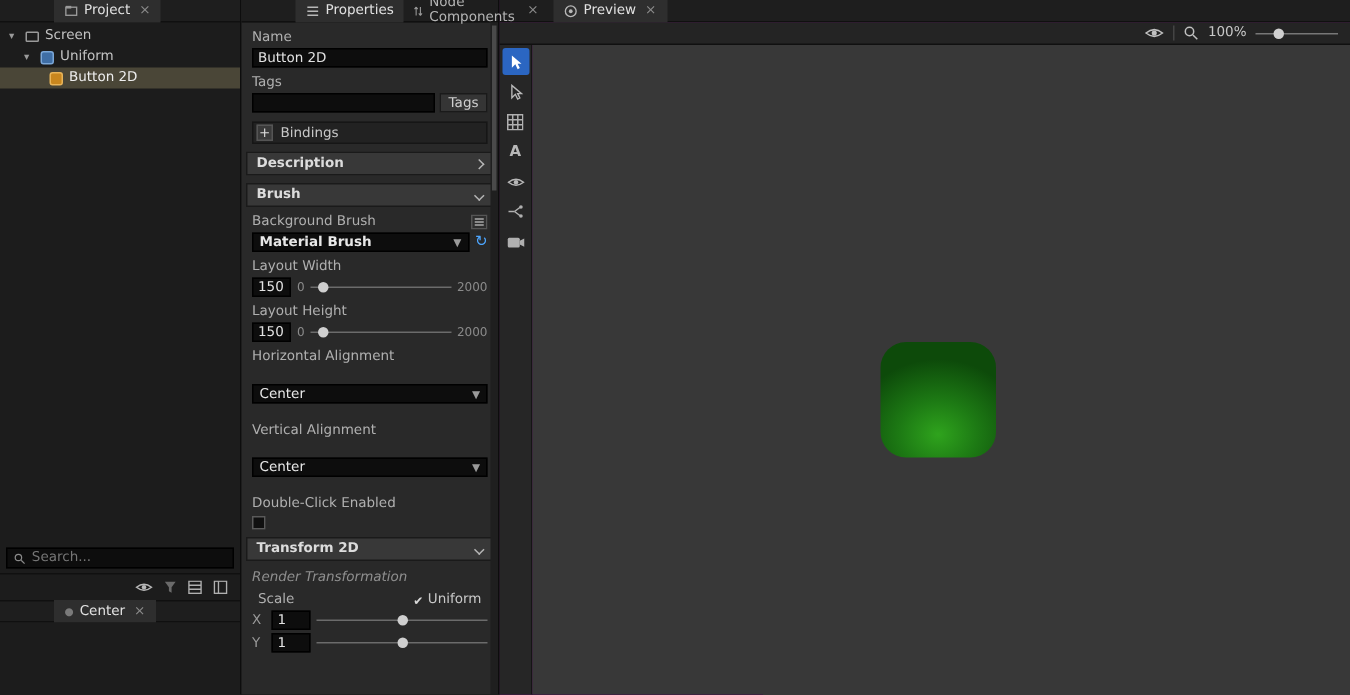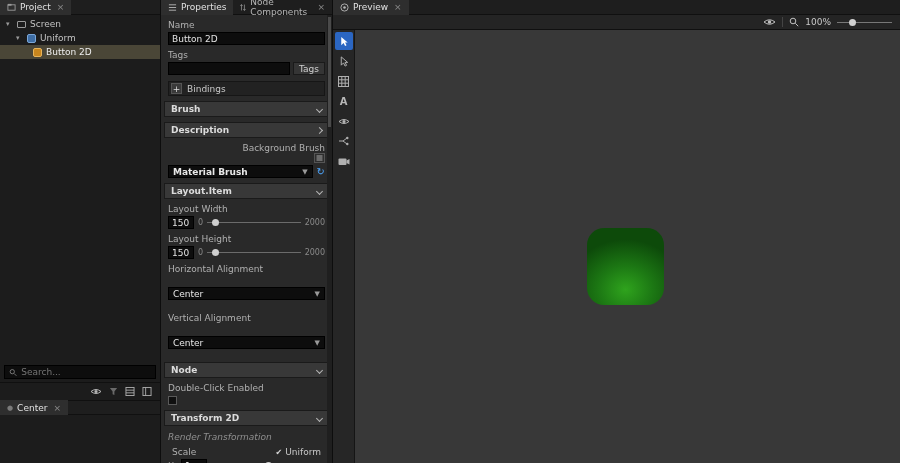--- a/index.html
+++ b/index.html
@@ -2,21 +2,21 @@
 <html><head>
 <meta charset="utf-8">
 <style>
   * { margin:0; padding:0; box-sizing:border-box; }
   html,body { width:900px; height:463px; overflow:hidden; background:#141414;
     font-family:"DejaVu Sans","Liberation Sans",sans-serif; font-size:9px; color:#c8c8c8; }
   .app { position:relative; width:900px; height:463px; display:flex; }
 
   
   .tabbar { display:flex; align-items:center; background:#1e1e1e; height:15px;
-    border-bottom:1px solid #101010; flex:none; }
+    border-bottom:1px solid #101010; flex:none;padding-left:36px; }
   .tab { display:flex; align-items:center; gap:4px; padding:0 7px; height:15px; color:#b5b5b5; }
   .tab.active { background:#2e2e2e; color:#e2e2e2; }
   .tab .close { color:#8a8a8a; font-size:9px; margin-left:2px; }
   .chev { width:5px; height:5px; border-right:1px solid #b5b5b5; border-bottom:1px solid #b5b5b5;
     transform:rotate(45deg); flex:none; }
   .chev.right { transform:rotate(-45deg); }
   .tb { background:#0d0d0d; border:1px solid #000; color:#e3e3e3; height:13px;
     font:inherit; padding:0 3px; width:100%; outline:none; }
   .lbl { color:#b0b0b0; margin:5px 7px 2px; }
   .sublbl { color:#8f8f8f; margin:6px 7px 2px;font-style:italic; }
@@ -61,21 +61,21 @@
   .props-scroll { flex:1; overflow:hidden; padding-bottom:4px; }
   .props-sb { position:absolute; right:0; top:15px; bottom:0; width:5px; background:#1f1f1f; }
   .props-sb .sb-thumb { position:absolute; top:2px; left:1px; width:3px; height:110px; background:#4a4a4a; }
   .tagsrow { display:flex; align-items:center; gap:3px; margin:1px 7px; }
   .tagsbtn { background:#353535; border:1px solid #1a1a1a; color:#cfcfcf; height:13px;
     padding:0 5px; display:flex; align-items:center; flex:none; }
   .bindrow { display:flex; align-items:center; gap:5px; background:#222; border:1px solid #161616;
     height:15px; margin:6px 7px 2px; padding:0 2px; }
   .plusbtn { width:11px; height:11px; background:#3a3a3a; border:1px solid #555; color:#ddd;
     display:flex; align-items:center; justify-content:center; font-size:9px; }
-  .brushlblrow { display:flex; align-items:flex-end; margin:5px 7px 2px;flex-direction:column; }
+  .brushlblrow { display:flex; align-items:center; margin:5px 7px 2px; }
   .brushlblrow span { flex:1; color:#b0b0b0; }
   .matbrushrow { display:flex; align-items:center; gap:4px; margin:1px 7px; }
   .matbrushrow .dropdown { flex:1; margin:0; font-weight:bold; }
   .refresh { color:#4da6ff; font-size:10px; }
   .checkbox { width:9px; height:9px; background:#101010; border:1px solid #5a5a5a; margin:3px 7px; }
   .scalerow { display:flex; align-items:center; margin:5px 11px 2px; }
   .scalerow .sl { flex:1; color:#b0b0b0; }
   .uniform { display:flex; align-items:center; gap:3px; color:#c8c8c8; }
   .uniform .chk { color:#d8d8d8; font-size:8px; }
   .axis { width:9px; color:#9a9a9a; flex:none; }
@@ -203,49 +203,45 @@
         <div class="tagsbtn">
           <span>Tags</span>
         </div>
       </div>
       <div class="bindrow">
         <div class="plusbtn">+</div>
         <span>Bindings</span>
       </div>
 
       <div class="sechdr">
+        <span>Description</span>
+        <i class="chev right"></i>
+      </div>
+
+      <div class="sechdr">
         <span>Brush</span>
         <i class="chev"></i>
-      </div>
-
-      <div class="sechdr">
-        <span>Description</span>
-        <i class="chev right"></i>
       </div>
       <div class="brushlblrow">
         <span>Background Brush</span>
         <svg width="11" height="10" viewBox="0 0 11 10">
           <rect x="0.5" y="0.5" width="10" height="9" fill="#2e2e2e" stroke="#555"></rect>
           <line x1="2.5" y1="3" x2="8.5" y2="3" stroke="#aaa"></line>
           <line x1="2.5" y1="5" x2="8.5" y2="5" stroke="#aaa"></line>
           <line x1="2.5" y1="7" x2="8.5" y2="7" stroke="#aaa"></line>
         </svg>
       </div>
       <div class="matbrushrow">
         <div class="dropdown">
           <span class="dval">Material Brush</span>
           <span class="darr">▼</span>
         </div>
         <span class="refresh">↻</span>
       </div>
 
-      <div class="sechdr">
-        <span>Layout.Item</span>
-        <i class="chev"></i>
-      </div>
       <div class="lbl">Layout Width</div>
       <div class="frow">
         <input class="tb valbox" type="text" value="150" style="">
         <span class="minmax">0</span>
         <div class="slider">
           <div class="track"></div>
             <div class="thumb" style="left:8%"></div>
         </div>
         <span class="minmax">2000</span>
       </div>
@@ -263,24 +259,20 @@
       <div class="dropdown">
         <span class="dval">Center</span>
         <span class="darr">▼</span>
       </div>
       <div class="lbl">Vertical Alignment</div>
       <div class="dropdown">
         <span class="dval">Center</span>
         <span class="darr">▼</span>
       </div>
 
-      <div class="sechdr">
-        <span>Node</span>
-        <i class="chev"></i>
-      </div>
       <div class="lbl">Double-Click Enabled</div>
       <div class="checkbox"></div>
 
       <div class="sechdr">
         <span>Transform 2D</span>
         <i class="chev"></i>
       </div>
       <div class="sublbl">Render Transformation</div>
       <div class="scalerow">
         <span class="sl">Scale</span>

